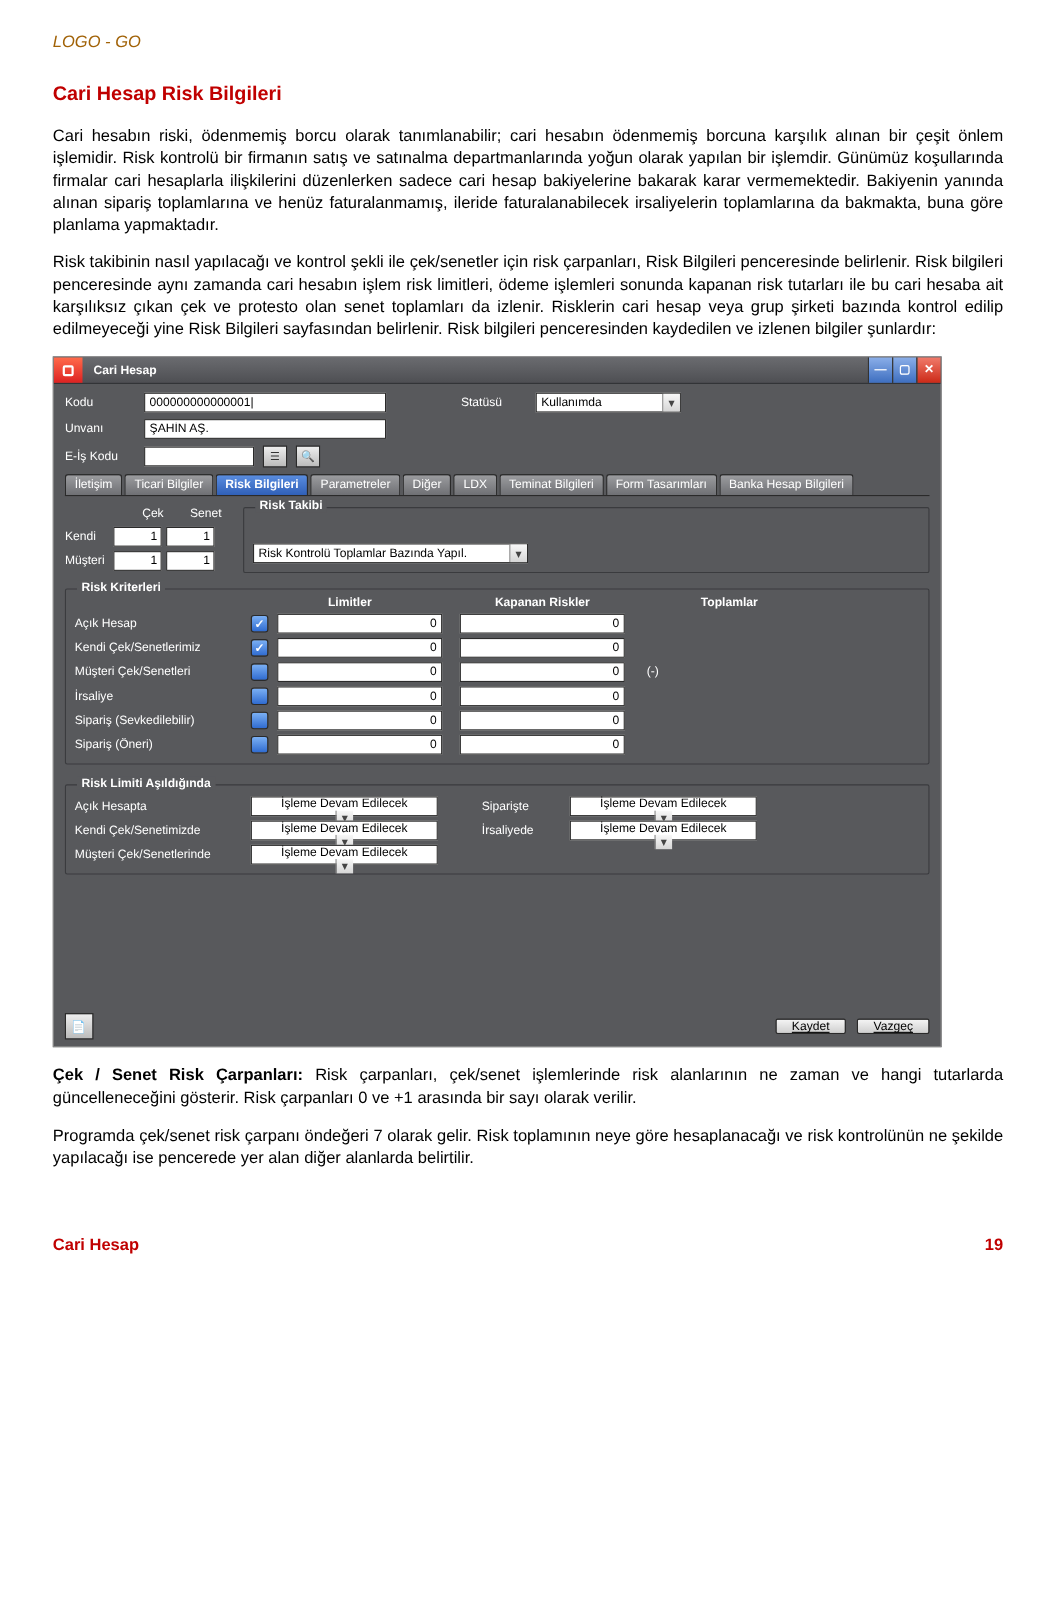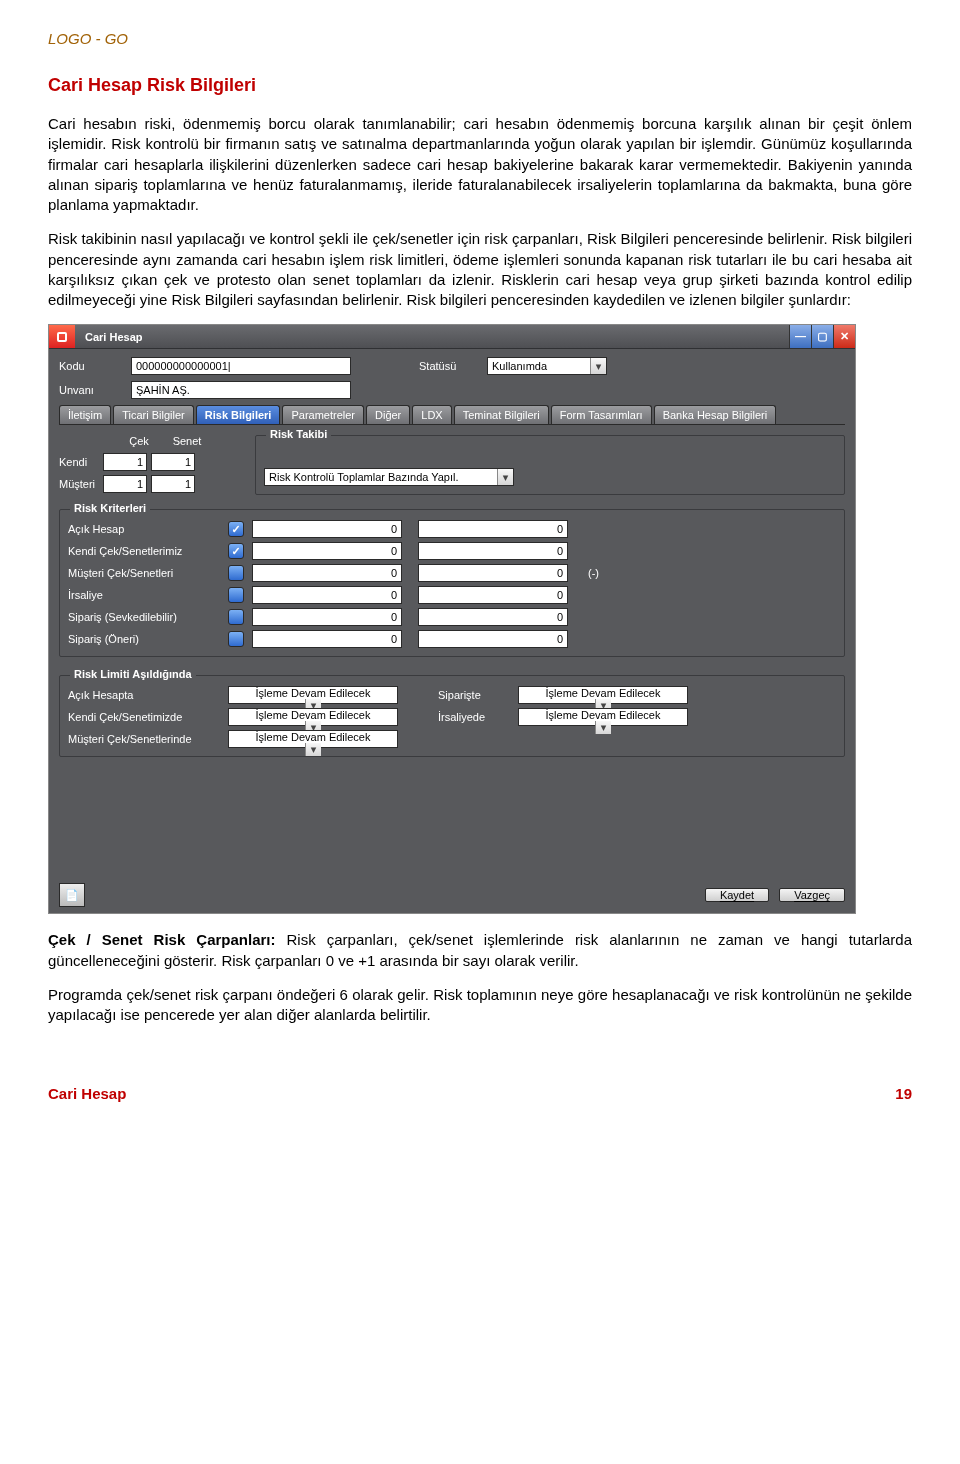--- a/index.html
+++ b/index.html
@@ -116,21 +116,21 @@
   .midcol .r .rl{width:90px;color:#fff;font-size:11px;}
   .midcol .r input{width:130px;height:18px;background:#fff;border:1px solid #2a2a2a;font-size:11px;padding:0 3px;}
 
   .fs{
     border:1px solid #3a3b3e;border-radius:2px;padding:6px 8px 8px 8px;position:relative;
     background:#58595c;
   }
   .fs .legend{
     position:absolute;top:-8px;left:10px;background:#58595c;padding:0 4px;color:#fff;font-weight:bold;font-size:11px;
   }
-  .risk-takibi{flex:1;margin-left:34px;}
+  .risk-takibi{flex:1;}
   .risk-takibi .inner{margin-top:8px;}
 
   .riskkriterleri{margin-top:14px;}
   .colhdr{display:flex;margin-left:160px;margin-bottom:4px;}
   .colhdr div{color:#fff;font-weight:bold;font-size:11px;}
   .ch-lim{width:180px;text-align:center;}
   .ch-kap{width:170px;text-align:center;}
   .ch-top{width:170px;text-align:center;}
   .kriter-row{display:flex;align-items:center;margin-top:4px;}
   .kriter-row .kl{width:160px;color:#fff;font-size:11px;}
@@ -198,28 +198,38 @@
         </div>
     </div>
   </div>
 
   <div class="dialog-body">
 
     <div class="row">
       <div class="lbl">Kodu</div>
       <input class="tinput kodu" value="000000000000001|" style="">
       <div class="statlbl">Statüsü</div>
-      <div class="select" style="width:120px">
+      <div class="select" style="width:132px">
         <div class="selval">Kullanımda</div>
         <div class="chev">▾</div>
       </div>
     </div>
     <div class="row">
       <div class="lbl">Unvanı</div>
       <input class="tinput unvani" value="ŞAHİN AŞ." style="">
+    </div>
+    <div class="row">
+      <div class="lbl">E-İş Kodu</div>
+      <input class="tinput eis" value="" style="">
+      <div class="iconbtn">
+          <span>☰</span>
+        </div>
+      <div class="iconbtn">
+          <span>🔍</span>
+        </div>
     </div>
 
     <div class="tabbar" id="tabbar">
         <div class="tab">İletişim</div>
         <div class="tab">Ticari Bilgiler</div>
         <div class="tab active">Risk Bilgileri</div>
         <div class="tab">Parametreler</div>
         <div class="tab">Diğer</div>
         <div class="tab">LDX</div>
         <div class="tab">Teminat Bilgileri</div>
@@ -255,20 +265,25 @@
           <div class="select" style="width:250px">
             <div class="selval">Risk Kontrolü Toplamlar Bazında Yapıl.</div>
             <div class="chev">▾</div>
           </div>
         </div>
       </div>
     </div>
 
     <div class="fs riskkriterleri">
       <div class="legend">Risk Kriterleri</div>
+      <div class="colhdr">
+        <div class="ch-lim">Limitler</div>
+        <div class="ch-kap">Kapanan Riskler</div>
+        <div class="ch-top">Toplamlar</div>
+      </div>
       <div id="kriter-rows">
           <div class="kriter-row">
             <div class="kl">Açık Hesap</div>
             <div class="chk on"></div>
             <input class="numin" value="0" style="">
             <input class="numin" value="0" style="">
             <span class="neg"></span>
           </div>
           <div class="kriter-row">
             <div class="kl">Kendi Çek/Senetlerimiz</div>
@@ -353,18 +368,18 @@
         <div class="pushbtn">Kaydet</div>
         <div class="pushbtn">Vazgeç</div>
       </div>
     </div>
   </div>
 </div>
 
 <p class="body-text">
   <b>Çek / Senet Risk Çarpanları:</b><span> Risk çarpanları, çek/senet işlemlerinde risk alanlarının ne zaman ve hangi tutarlarda güncelleneceğini gösterir. Risk çarpanları 0 ve +1 arasında bir sayı olarak verilir.</span>
 </p>
-<p class="body-text">Programda çek/senet risk çarpanı öndeğeri 6 olarak gelir. Risk toplamının neye göre hesaplanacağı ve risk kontrolünün ne şekilde yapılacağı ise pencerede yer alan diğer alanlarda belirtilir.</p>
+<p class="body-text">Programda çek/senet risk çarpanı öndeğeri 7 olarak gelir. Risk toplamının neye göre hesaplanacağı ve risk kontrolünün ne şekilde yapılacağı ise pencerede yer alan diğer alanlarda belirtilir.</p>
 
 <div class="page-footer">
   <span>Cari Hesap</span>
   <span>19</span>
 </div>
 
 </body></html>

